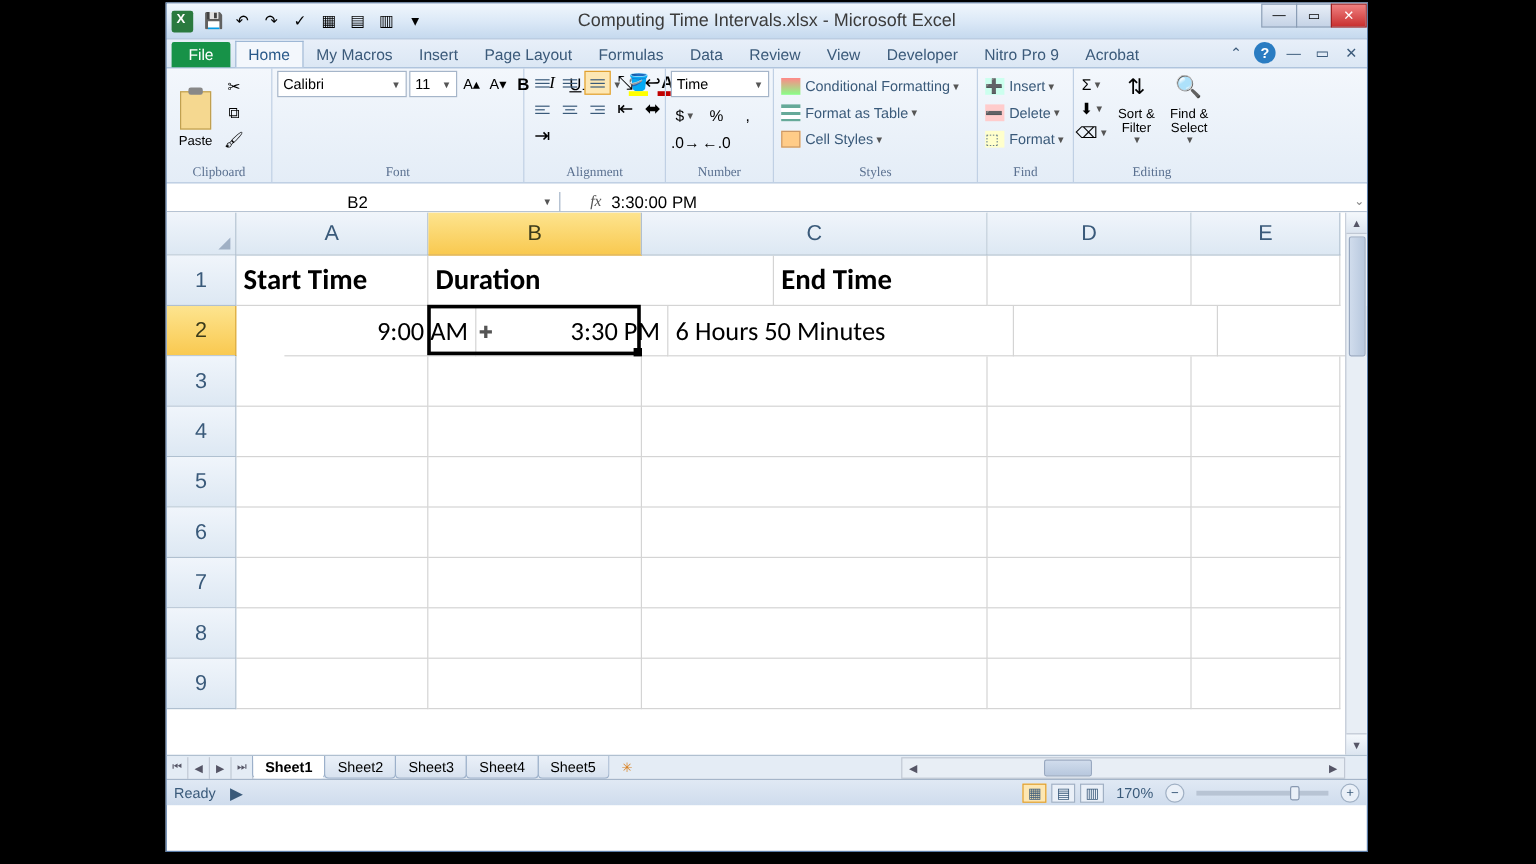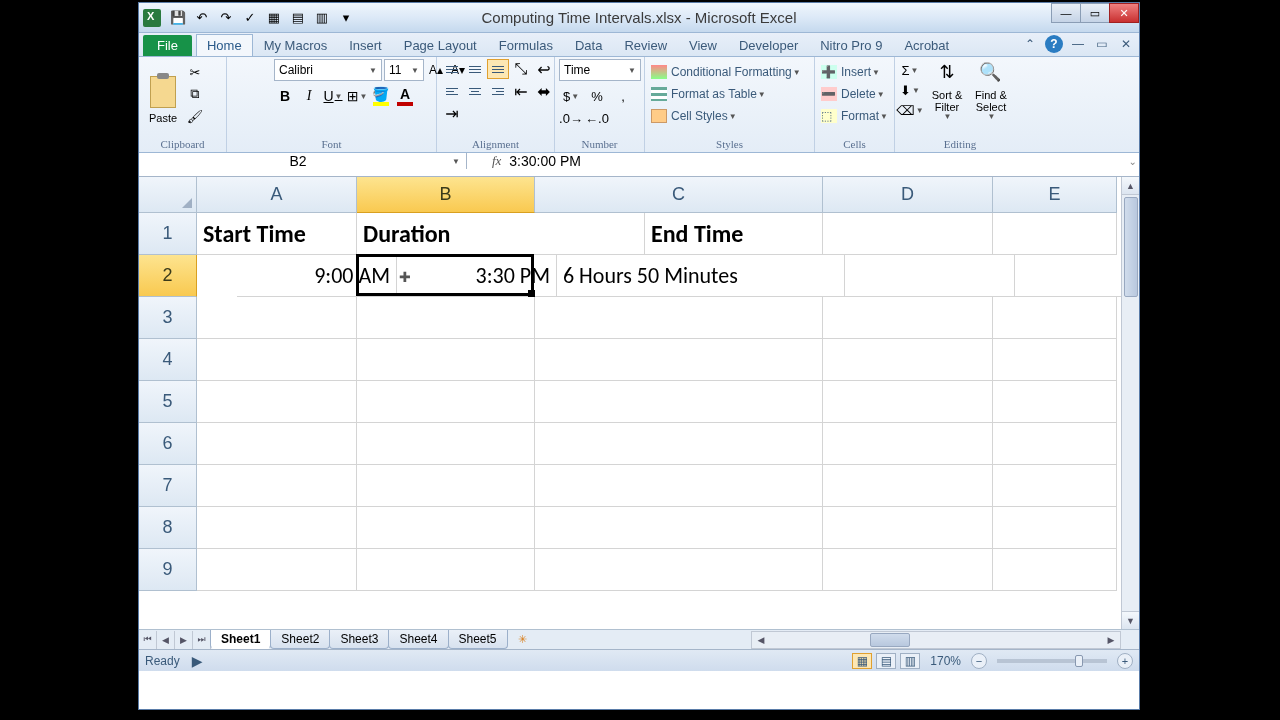--- a/index.html
+++ b/index.html
@@ -79,21 +79,21 @@
 
 
 .edit-grp{width:130px;}
 .edit-body{display:flex;}
 .sigma-col{display:flex;flex-direction:column;gap:2px;margin-right:4px;padding-top:2px;}
 .sigma-btn{width:22px;height:18px;font-size:13px;display:flex;align-items:center;justify-content:center;cursor:pointer;}
 .big-btn{display:flex;flex-direction:column;align-items:center;justify-content:flex-end;width:44px;height:66px;cursor:pointer;border:1px solid transparent;font-size:11px;text-align:center;line-height:1.1;padding-bottom:2px;}
 .big-ico{width:24px;height:24px;margin-bottom:2px;}
 
 
-.fbar{height:24px;border-bottom:1px solid #a5b5c9;display:flex;align-items:flex-start;background:#fff;}
+.fbar{height:24px;border-bottom:1px solid #a5b5c9;display:flex;align-items:flex-end;background:#fff;}
 .name-box{width:328px;border-right:1px solid #a5b5c9;display:flex;align-items:center;justify-content:space-between;padding:0 6px;font-size:14px;}
 .name-box-val{flex:1;text-align:center;}
 .fx-area{flex:1;display:flex;align-items:center;padding:0 6px;font-size:14px;position:relative;}
 .fx-btns{display:flex;gap:8px;color:#999;font-size:13px;margin-right:8px;}
 .fx-lbl{font-style:italic;font-family:serif;font-size:13px;margin-right:8px;color:#555;}
 .fbar-exp{position:absolute;right:2px;font-size:10px;color:#888;cursor:pointer;}
 
 
 .grid-area{position:relative;height:452px;overflow:hidden;background:#fff;}
 .col-headers{display:flex;height:36px;}
@@ -197,21 +197,21 @@
         <div class="clip-side">
           <div class="mini-btn">✂</div>
           <div class="mini-btn">⧉</div>
           <div class="mini-btn">🖌</div>
         </div>
       </div>
       <div class="group-label">Clipboard</div>
     </div>
 
     <div class="group font-grp">
-      <div class="group-body" style="flex-direction:column;margin-left:43px;">
+      <div class="group-body" style="flex-direction:row;">
         <div class="font-row1">
           <div class="font-name">
               <span>Calibri</span>
               <span class="dd">▼</span>
             </div>
           <div class="font-size">
               <span>11</span>
               <span class="dd">▼</span>
             </div>
           <div class="aa-btn">A▴</div>
@@ -342,21 +342,21 @@
             <span class="style-ico" style="background:#fcc">➖</span>
             <span>Delete</span>
             <span class="dd"> ▼</span>
           </div>
         <div class="style-item">
             <span class="style-ico" style="background:#ffc">⬚</span>
             <span>Format</span>
             <span class="dd"> ▼</span>
           </div>
       </div>
-      <div class="group-label">Cells</div>
+      <div class="group-label">Find</div>
     </div>
 
     <div class="group edit-grp" style="border-right:none">
       <div class="group-body edit-body">
         <div class="sigma-col">
           <div class="sigma-btn">Σ<span class="dd">▼</span></div>
           <div class="sigma-btn">⬇<span class="dd">▼</span></div>
           <div class="sigma-btn">⌫<span class="dd">▼</span></div>
         </div>
         <div class="big-btn">

